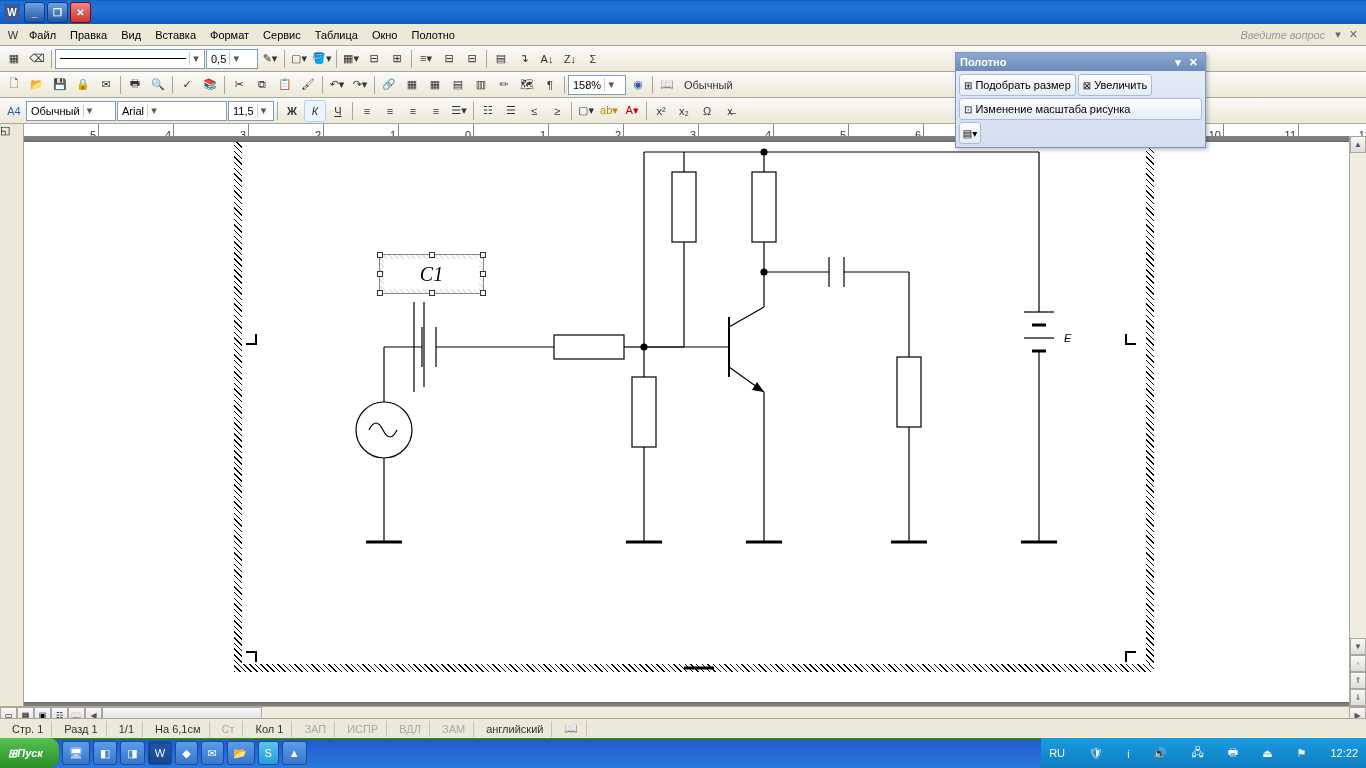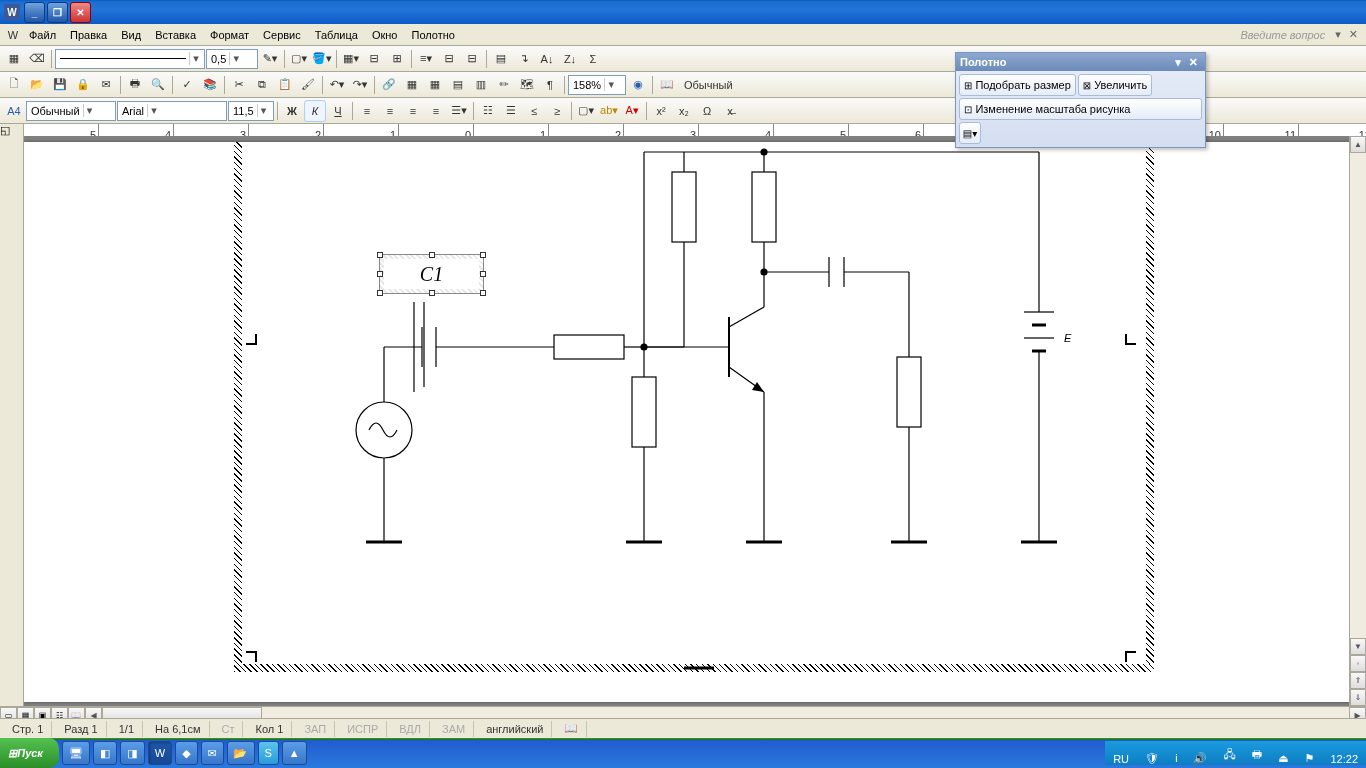--- a/index.html
+++ b/index.html
@@ -42,21 +42,21 @@
 .hsb-track { flex:1; background:#f0ede0; position:relative; }
 .hsb-thumb { position:absolute; left:0; top:0; height:100%; width:160px; background:linear-gradient(#f8f8f8,#ddd); border:1px solid #aca899; }
 .draw-bar { height:26px; background:linear-gradient(#fafafa,#ece9d8); border-top:1px solid #aca899; display:flex; align-items:center; padding:0 3px; gap:1px; }
 .statusbar { height:20px; background:#ece9d8; border-top:1px solid #aca899; display:flex; align-items:center; padding:0 4px; gap:4px; }
 .status-cell { padding:0 8px; border-right:1px solid #c8c4b4; height:16px; display:flex; align-items:center; color:#333; }
 .status-cell.dis { color:#aaa; }
 .taskbar { position:absolute; bottom:0; left:0; right:0; height:30px; background:linear-gradient(#3e9b3a,#1b6d19 6%,#2381e3 6%,#225bce 8%,#2a7ade); display:flex; align-items:center; }
 .start { height:30px; padding:0 16px 0 8px; background:linear-gradient(#54c150,#2a8f28); color:#fff; font-weight:bold; font-style:italic; display:flex; align-items:center; border-radius:0 10px 10px 0; cursor:pointer; }
 .task-btn { height:24px; margin-left:3px; padding:0 6px; background:linear-gradient(#5a9de8,#3876c9); border:1px solid #1b4a9c; border-radius:3px; display:flex; align-items:center; color:#fff; cursor:pointer; gap:4px; }
 .task-btn.active { background:linear-gradient(#1e56a8,#174a95); box-shadow:inset 1px 1px 2px rgba(0,0,0,.3); }
-.tray { margin-left:auto; height:24px; background:linear-gradient(#1a9bde,#0f7dc2); display:flex; align-items:flex-end; padding:0 8px; gap:16px; color:#fff; }
+.tray { margin-left:auto; height:30px; background:linear-gradient(#1a9bde,#0f7dc2); display:flex; align-items:center; padding:0 8px; gap:24px; color:#fff; }
 .float-panel { position:absolute; top:52px; right:160px; width:251px; background:linear-gradient(#e8eef8,#d4def0); border:1px solid #7a96bf; box-shadow:2px 2px 4px rgba(0,0,0,.25);text-align:right; }
 .fp-title { height:18px; background:linear-gradient(#8ea9d0,#6b8ab9); color:#fff; padding:0 4px; display:flex; align-items:center; font-weight:bold; font-size:10px; }
 .fp-title .sp { margin-left:auto; display:flex; gap:2px; }
 .fp-title .sp span { cursor:pointer; padding:0 3px; }
 .fp-body { padding:3px; display:flex; flex-wrap:wrap; gap:2px; }
 .fp-btn { height:22px; padding:0 4px; border:1px solid #a7bcdc; background:linear-gradient(#fefefe,#e5ecf7); border-radius:3px; display:flex; align-items:center; gap:3px; cursor:pointer; font-size:10px; }
 .txtbox-sel { position:absolute; border:1px solid #888; background:repeating-linear-gradient(45deg,#e8e8e8,#e8e8e8 2px,#fff 2px,#fff 4px); }
 .sel-handle { position:absolute; width:6px; height:6px; background:#fff; border:1px solid #333; }
 .circuit { stroke:#000; stroke-width:1.2; fill:none; }
 svg .thick { stroke-width:3; }

